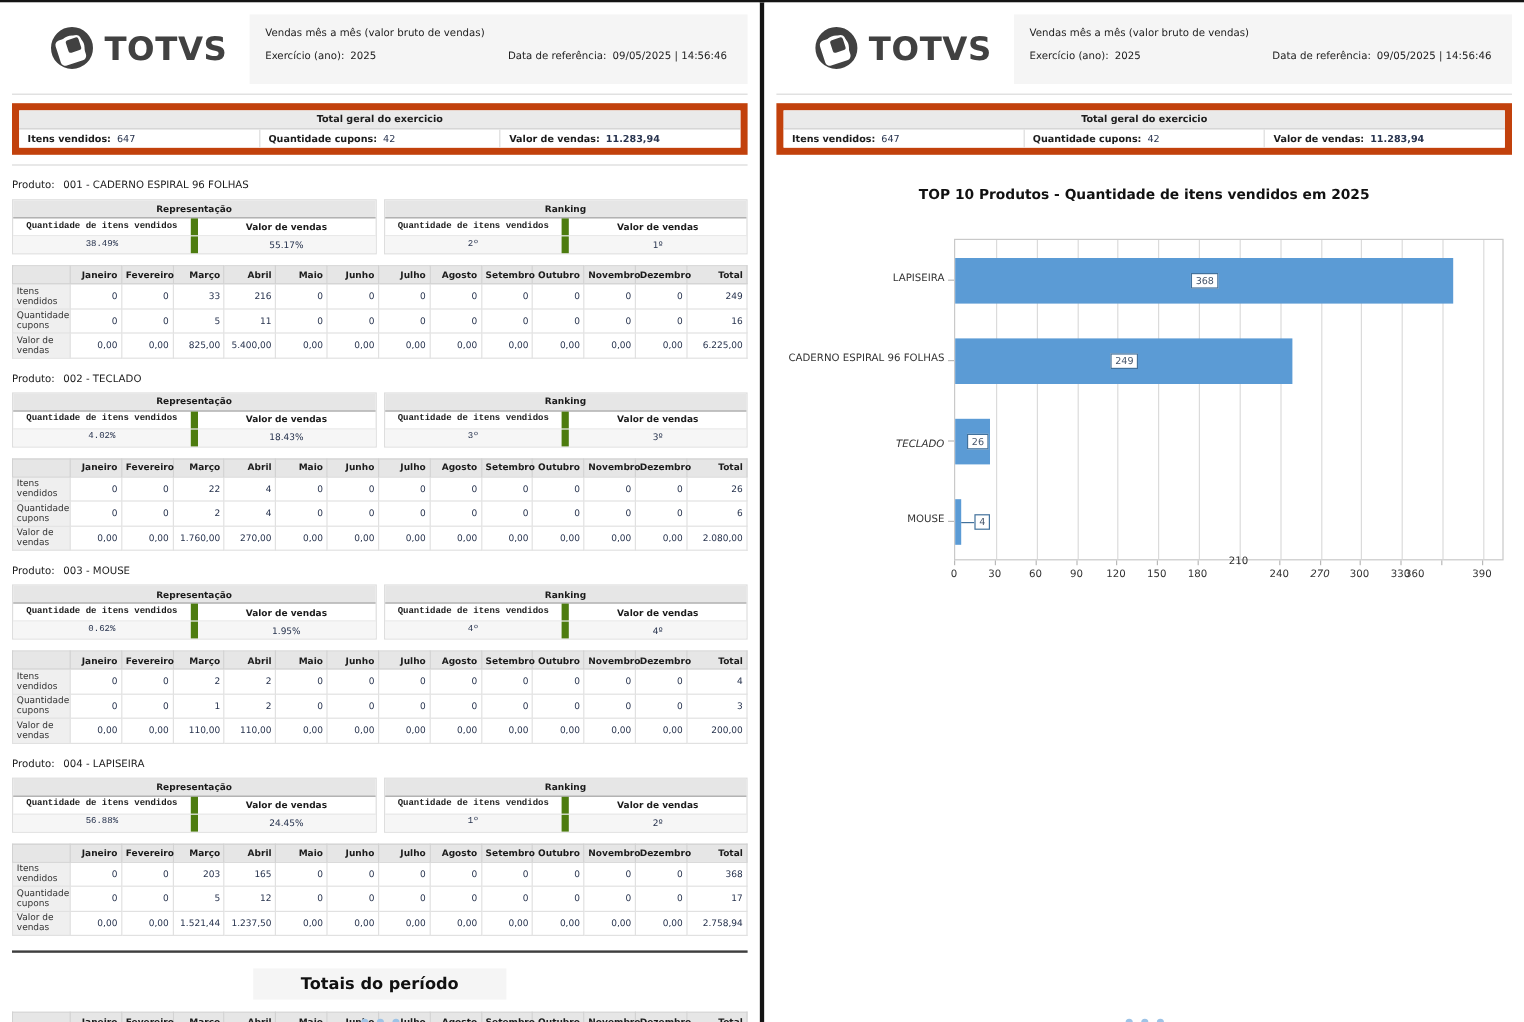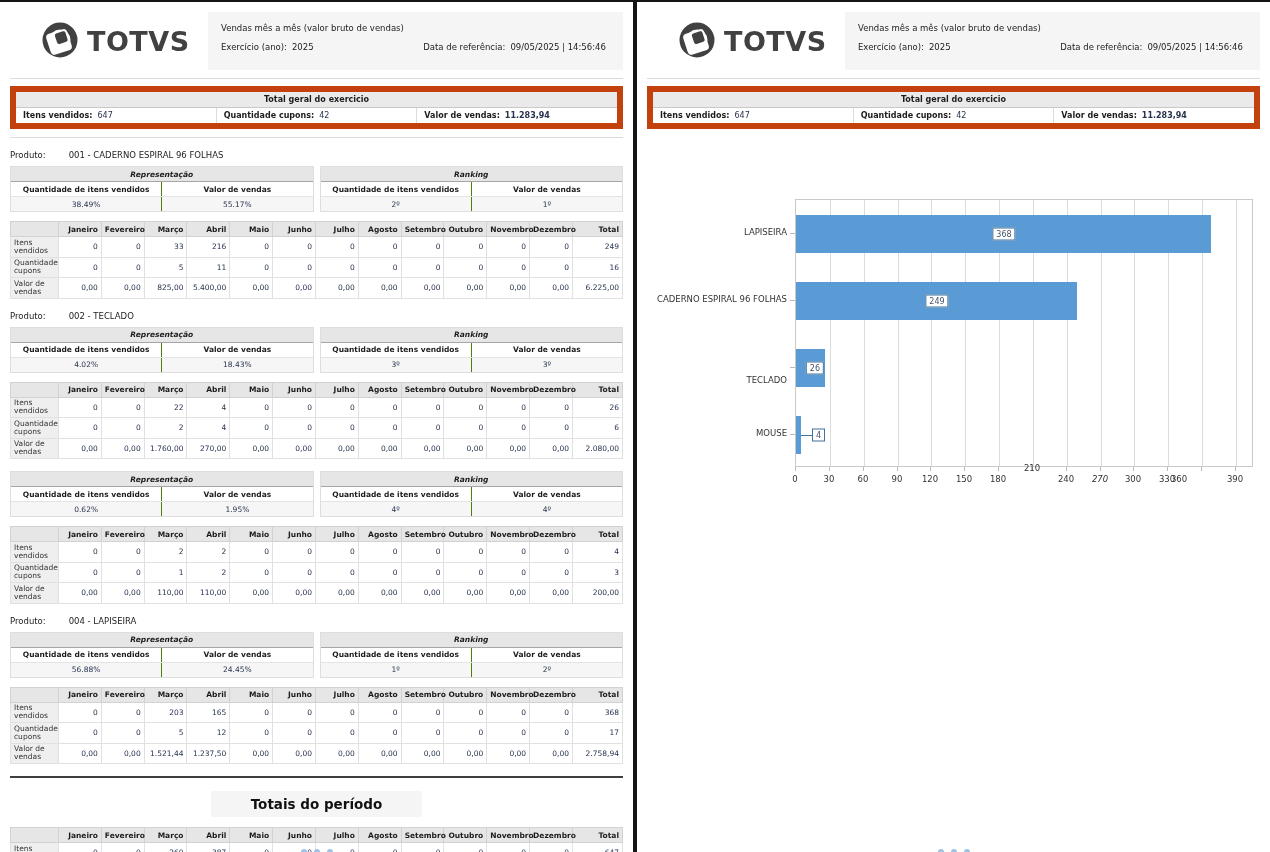--- a/index.html
+++ b/index.html
@@ -29,29 +29,29 @@
   .sumrow { display:flex; background:#fff; }
   .sumcell { flex:1; padding:3px 7px; border-right:1px solid #dcdcdc; }
   .sumcell:last-child { border-right:none;font-weight:bold; }
   .sumcell b { margin-right:5px; }
   .sumcell .val { color:#27334e; }
 
   
   #products { }
   .section { margin:12px 10px 0 10px; }
   .prod-line { font-size:8.5px; margin-bottom:6px; }
-  .prod-line .plab { margin-right:23px; }
+  .prod-line .plab { margin-right:7px; }
   .groups { display:flex; gap:6px; margin-bottom:9px; }
   .gtab { flex:1; border:1px solid #dedede; text-align:center; font-size:7.5px; }
-  .gt-title { background:#e6e6e6; font-weight:bold; padding:2.5px 0; border-bottom:1px solid #a6a6a6;font-style:italic; }
+  .gt-title { background:#e6e6e6; font-weight:bold; padding:2.5px 0; border-bottom:1px solid #a6a6a6; }
   .gt-heads { display:flex; border-bottom:1px solid #e4e4e4; }
   .gt-h { flex:1; font-weight:bold; padding:2.5px 0; }
   .gt-vals { display:flex; background:#f6f6f6; color:#27334e; }
   .gt-v { flex:1; padding:2.5px 0; }
-  .b-r { border-right:1px solid #4d7c0f; }
+  .b-r { border-right:6px solid #4d7c0f;font-family:Liberation Mono, monospace; }
 
   
   .mtab { width:100%; border-collapse:collapse; table-layout:fixed; font-size:7.5px; }
   .mtab th, .mtab td { border:1px solid #e1e1e1; padding:1.5px 3px; vertical-align:middle; }
   .mtab thead th { background:#e6e6e6; font-weight:bold; text-align:right; border-color:#d2d2d2; padding:2.5px 3px; }
   .mtab tbody th { background:#efefef; text-align:left; font-weight:normal; line-height:1.1; color:#333; }
   .mtab td { text-align:right; background:#fff; color:#27334e; }
 
   
   .totals-title-wrap { text-align:center; margin:13px 0 10px 0; }
@@ -334,20 +334,21 @@
               <td>0,00</td>
               <td>0,00</td>
               <td>0,00</td>
               <td>0,00</td>
               <td>2.080,00</td>
             </tr>
           </tbody>
         </table>
       </div>
       <div class="section">
+        <div class="prod-line"><span class="plab">Produto:</span><span>003 - MOUSE</span></div>
         <div class="groups">
           <div class="gtab">
             <div class="gt-title">Representação</div>
             <div class="gt-heads">
               <div class="gt-h b-r">Quantidade de itens vendidos</div>
               <div class="gt-h">Valor de vendas</div>
             </div>
             <div class="gt-vals">
               <div class="gt-v b-r">0.62%</div>
               <div class="gt-v">1.95%</div>
@@ -661,20 +662,21 @@
   <div class="sumtab">
     <div class="sum-title">Total geral do exercicio</div>
     <div class="sumrow">
         <div class="sumcell"><b>Itens vendidos:</b><span class="val">647</span></div>
         <div class="sumcell"><b>Quantidade cupons:</b><span class="val">42</span></div>
         <div class="sumcell"><b>Valor de vendas:</b><span class="val">11.283,94</span></div>
       </div>
   </div>
 
   <div class="chart" id="chart">
+    <div class="chart-title">TOP 10 Produtos - Quantidade de itens vendidos em 2025</div>
     <div class="plot" id="plot">
         <div class="gl" style="left: 34px;"></div>
         <div class="gl" style="left: 68px;"></div>
         <div class="gl" style="left: 102px;"></div>
         <div class="gl" style="left: 135px;"></div>
         <div class="gl" style="left: 169px;"></div>
         <div class="gl" style="left: 203px;"></div>
         <div class="gl" style="left: 237px;"></div>
         <div class="gl" style="left: 271px;"></div>
         <div class="gl" style="left: 305px;"></div>
@@ -717,21 +719,21 @@
       <div class="xtick" style="left: 520px; top: 312px;"></div>
       <div class="xtick-label" style="left: 520px; top: 319px;">330</div>
       <div class="xtick" style="left: 554px; top: 312px;"></div>
       <div class="xtick-label" style="left: 532px; top: 319px;">360</div>
       <div class="xtick" style="left: 588px; top: 312px;"></div>
       <div class="xtick-label" style="left: 588px; top: 319px;">390</div>
       <div class="cat" style="top: 78px;">LAPISEIRA</div>
       <div class="cat-tick" style="left: 143px; top: 78px;"></div>
       <div class="cat" style="top: 145px;">CADERNO ESPIRAL 96 FOLHAS</div>
       <div class="cat-tick" style="left: 143px; top: 145px;"></div>
-      <div class="cat" style="top: 226px;">TECLADO</div>
+      <div class="cat" style="top: 216px; font-style: italic;">TECLADO</div>
       <div class="cat-tick" style="left: 143px; top: 212px;"></div>
       <div class="cat" style="top: 279px;">MOUSE</div>
       <div class="cat-tick" style="left: 143px; top: 279px;"></div>
     </div>
 
   <div class="dots">
     <span class="dot"></span>
     <span class="dot"></span>
     <span class="dot"></span>
   </div>

